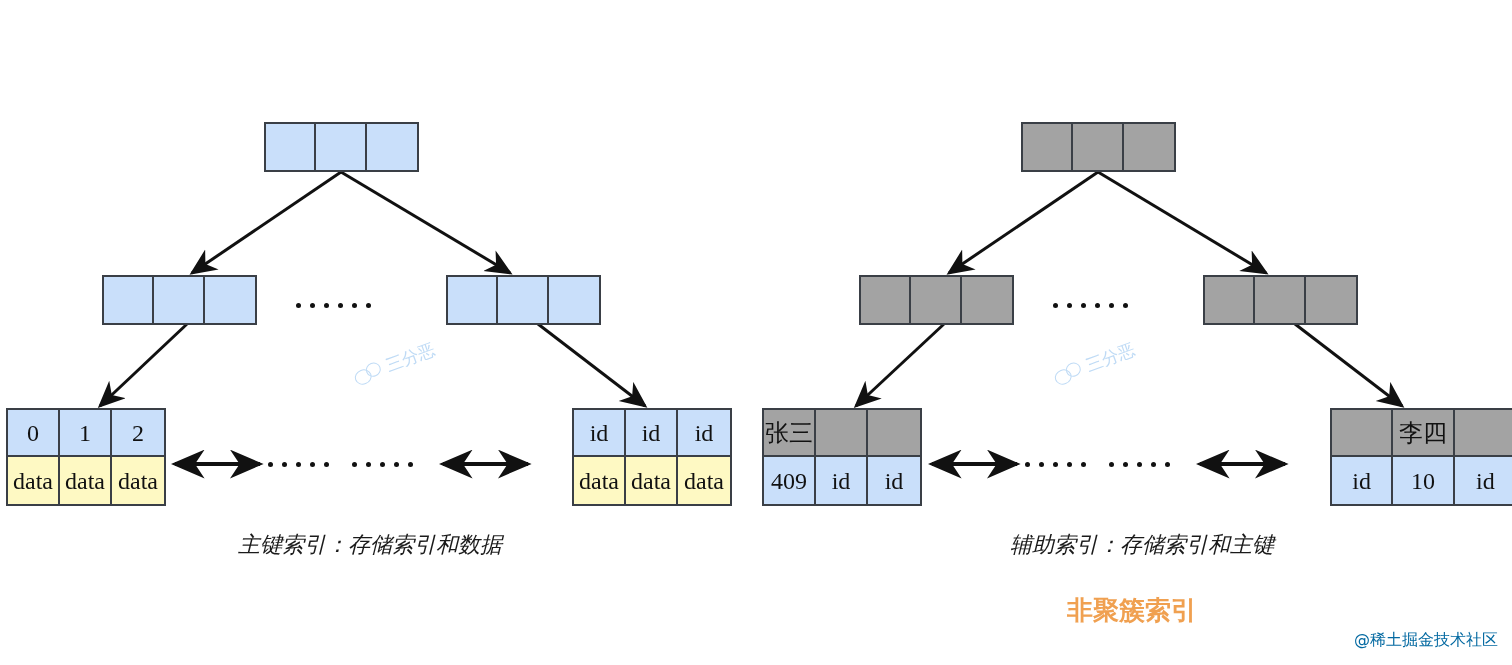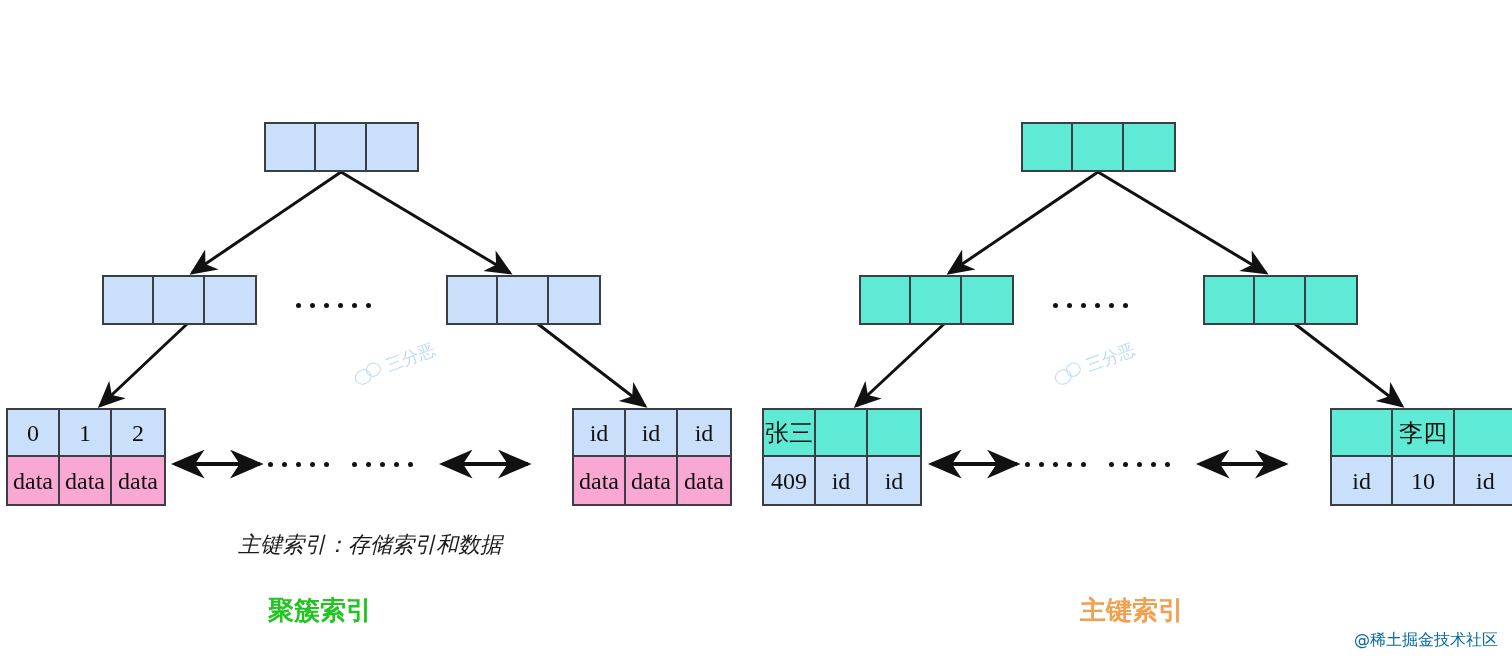--- a/index.html
+++ b/index.html
@@ -89,22 +89,22 @@
     font-size: 24px;
     color: #111;
     line-height: 1;
     overflow: hidden;
     white-space: nowrap;
   }
   .leaf .row .cell:last-child { border-right: none; }
 
   
   .fill-blue   { background: #c9dffa; }
-  .fill-orange { background: #5eead4; }
-  .fill-green  { background: #f9a8d4; text-align: center; }
+  .fill-orange { background: #a3a3a3; }
+  .fill-green  { background: #fef9c3; text-align: center; }
 
   .cjk { font-family: "DejaVu Sans", "Liberation Sans", sans-serif; font-size: 22px; }
 
   
   .dots {
     position: absolute;
     display: flex;
     gap: 9px;
     align-items: center;
   }
@@ -280,21 +280,20 @@
       <div class="cell fill-blue" style="width:33.33%">id</div>
     </div>
     <div class="row">
       <div class="cell fill-green" style="width:33.34%">data</div>
       <div class="cell fill-green" style="width:33.33%">data</div>
       <div class="cell fill-green" style="width:33.33%">data</div>
     </div>
   </div>
 
   <div class="caption" style="left:0px; top:530px; width:740px;">主键索引：存储索引和数据</div>
-  <div class="legend" style="left:0px; top:593px; width:640px; color:#22c422;">聚簇索引</div>
 
   <div class="wm-inner" style="left:352px; top:352px;">
     <span class="wm-bubbles">
         <b></b>
         <i></i>
       </span>
     <span>三分恶</span>
   </div>
 
   <div class="node internal" style="left:1021px; top:122px; width:155px;">
@@ -358,21 +357,22 @@
       <div class="cell fill-orange cjk" style="width:33.33%">李四</div>
       <div class="cell fill-orange cjk" style="width:33.33%"></div>
     </div>
     <div class="row">
       <div class="cell fill-blue" style="width:33.34%">id</div>
       <div class="cell fill-blue" style="width:33.33%">10</div>
       <div class="cell fill-blue" style="width:33.33%">id</div>
     </div>
   </div>
 
-  <div class="legend" style="left:812px; top:593px; width:640px; color:#f0a050;">主键索引</div>
+  <div class="caption" style="left:772px; top:530px; width:740px;">辅助索引：存储索引和主键</div>
+  <div class="legend" style="left:812px; top:593px; width:640px; color:#f0a050;">非聚簇索引</div>
 
   <div class="wm-inner" style="left:1052px; top:352px;">
     <span class="wm-bubbles">
         <b></b>
         <i></i>
       </span>
     <span>三分恶</span>
   </div>
 
   <div class="wm-corner">@稀土掘金技术社区</div>

